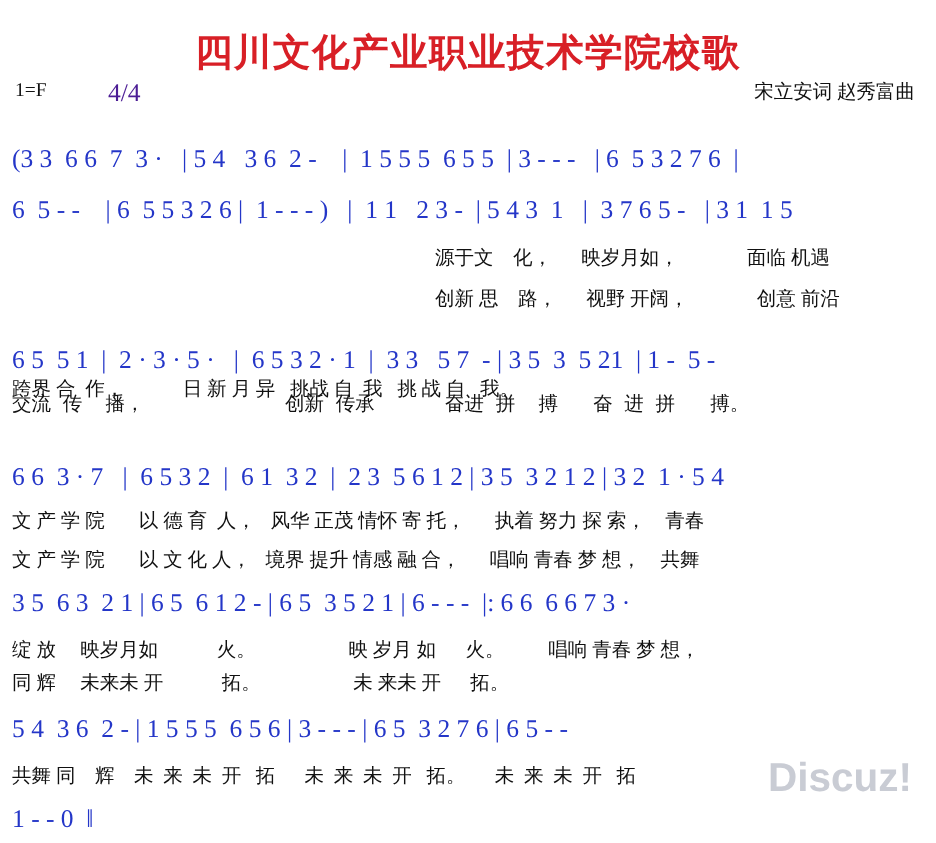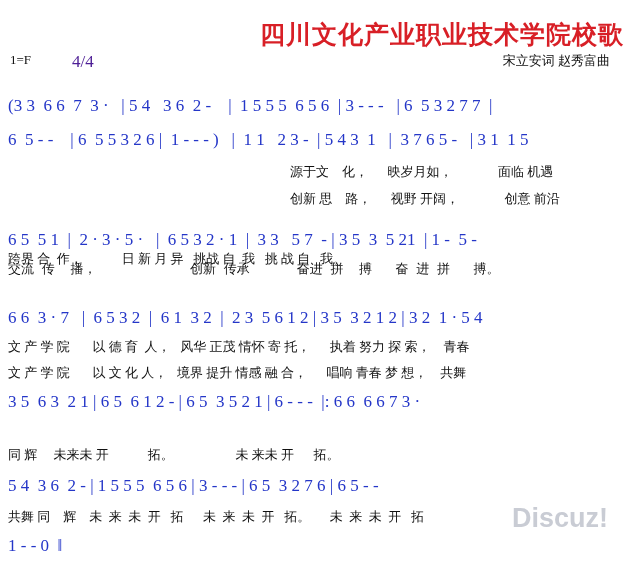--- a/index.html
+++ b/index.html
@@ -17,21 +17,21 @@
   .sheet {
     position: relative;
     width: 624px;
     height: 562px;
   }
   .title {
     position: absolute;
     top: 18px;
     left: 0;
     width: 624px;
-    text-align: right;
+    text-align: center;
     color: #d81f26;
     font-size: 25px;
     font-weight: bold;
     font-family: Liberation Sans, sans-serif;
     letter-spacing: 1px;
     white-space: nowrap;
   }
   .key-sig {
     position: absolute;
     top: 52px;
@@ -94,36 +94,37 @@
 <body>
 
 <div class="sheet">
 
   <div class="title">四川文化产业职业技术学院校歌</div>
 
   <div class="key-sig">1=F</div>
   <div class="meter">4/4</div>
   <div class="credits">宋立安词  赵秀富曲</div>
 
-  <div class="mline blue" style="top:96px;">(3 3  6 6  7  3 ·   | 5 4   3 6  2 -    |  1 5 5 5  6 5 6  | 3 - - -   | 6  5 3 2 7 7  |</div>
+  <div class="mline blue" style="top:96px;">(3 3  6 6  7  3 ·   | 5 4   3 6  2 -    |  1 5 5 5  6 5 5  | 3 - - -   | 6  5 3 2 7 6  |</div>
 
   <div class="mline blue" style="top:130px;">6  5 - -    | 6  5 5 3 2 6 |  1 - - - )   |  1 1   2 3 -  | 5 4 3  1   |  3 7 6 5 -   | 3 1  1 5</div>
 
   <div class="lyr" style="top:163px; left:290px; width:330px;">源于文    化，      映岁月如，              面临 机遇</div>
   <div class="lyr" style="top:190px; left:290px; width:330px;">创新 思    路，      视野 开阔，              创意 前沿</div>
 
   <div class="mline blue" style="top:218px;margin-top:12px;">6 5  5 1  |  2 · 3 · 5 ·   |  6 5 3 2 · 1  |  3 3   5 7  - | 3 5  3  5 21  | 1 -  5 -</div>
   <div class="lyr" style="top:250px;">跨界 合  作，            日 新 月 异   挑战 自  我   挑 战 自   我。</div>
   <div class="lyr" style="top:260px;font-family:Liberation Mono, monospace;">交流 传  播，            创新 传承      奋进 拼  搏   奋 进 拼   搏。</div>
 
   <div class="mline blue" style="top:308px;">6 6  3 · 7   |  6 5 3 2  |  6 1  3 2  |  2 3  5 6 1 2 | 3 5  3 2 1 2 | 3 2  1 · 5 4</div>
   <div class="lyr" style="top:338px;">文 产 学 院       以 德 育  人，   风华 正茂 情怀 寄 托，      执着 努力 探 索，    青春</div>
   <div class="lyr" style="top:364px;">文 产 学 院       以 文 化 人，   境界 提升 情感 融 合，      唱响 青春 梦 想，    共舞</div>
 
   <div class="mline blue" style="top:392px;">3 5  6 3  2 1 | 6 5  6 1 2 - | 6 5  3 5 2 1 | 6 - - -  |: 6 6  6 6 7 3 ·</div>
+  <div class="lyr" style="top:424px;">绽 放     映岁月如            火。                   映 岁月 如      火。         唱响 青春 梦 想，</div>
   <div class="lyr" style="top:446px;">同 辉     未来未 开            拓。                   未 来未 开      拓。</div>
 
   <div class="mline blue" style="top:476px;">5 4  3 6  2 - | 1 5 5 5  6 5 6 | 3 - - - | 6 5  3 2 7 6 | 6 5 - -</div>
   <div class="lyr" style="top:508px;">共舞 同    辉    未  来  未  开   拓      未  来  未  开   拓。      未  来  未  开   拓</div>
 
   <div class="mline blue" style="top:536px;">1 - - 0  ‖</div>
 
   <div class="watermark">Discuz!</div>
 </div>
 

